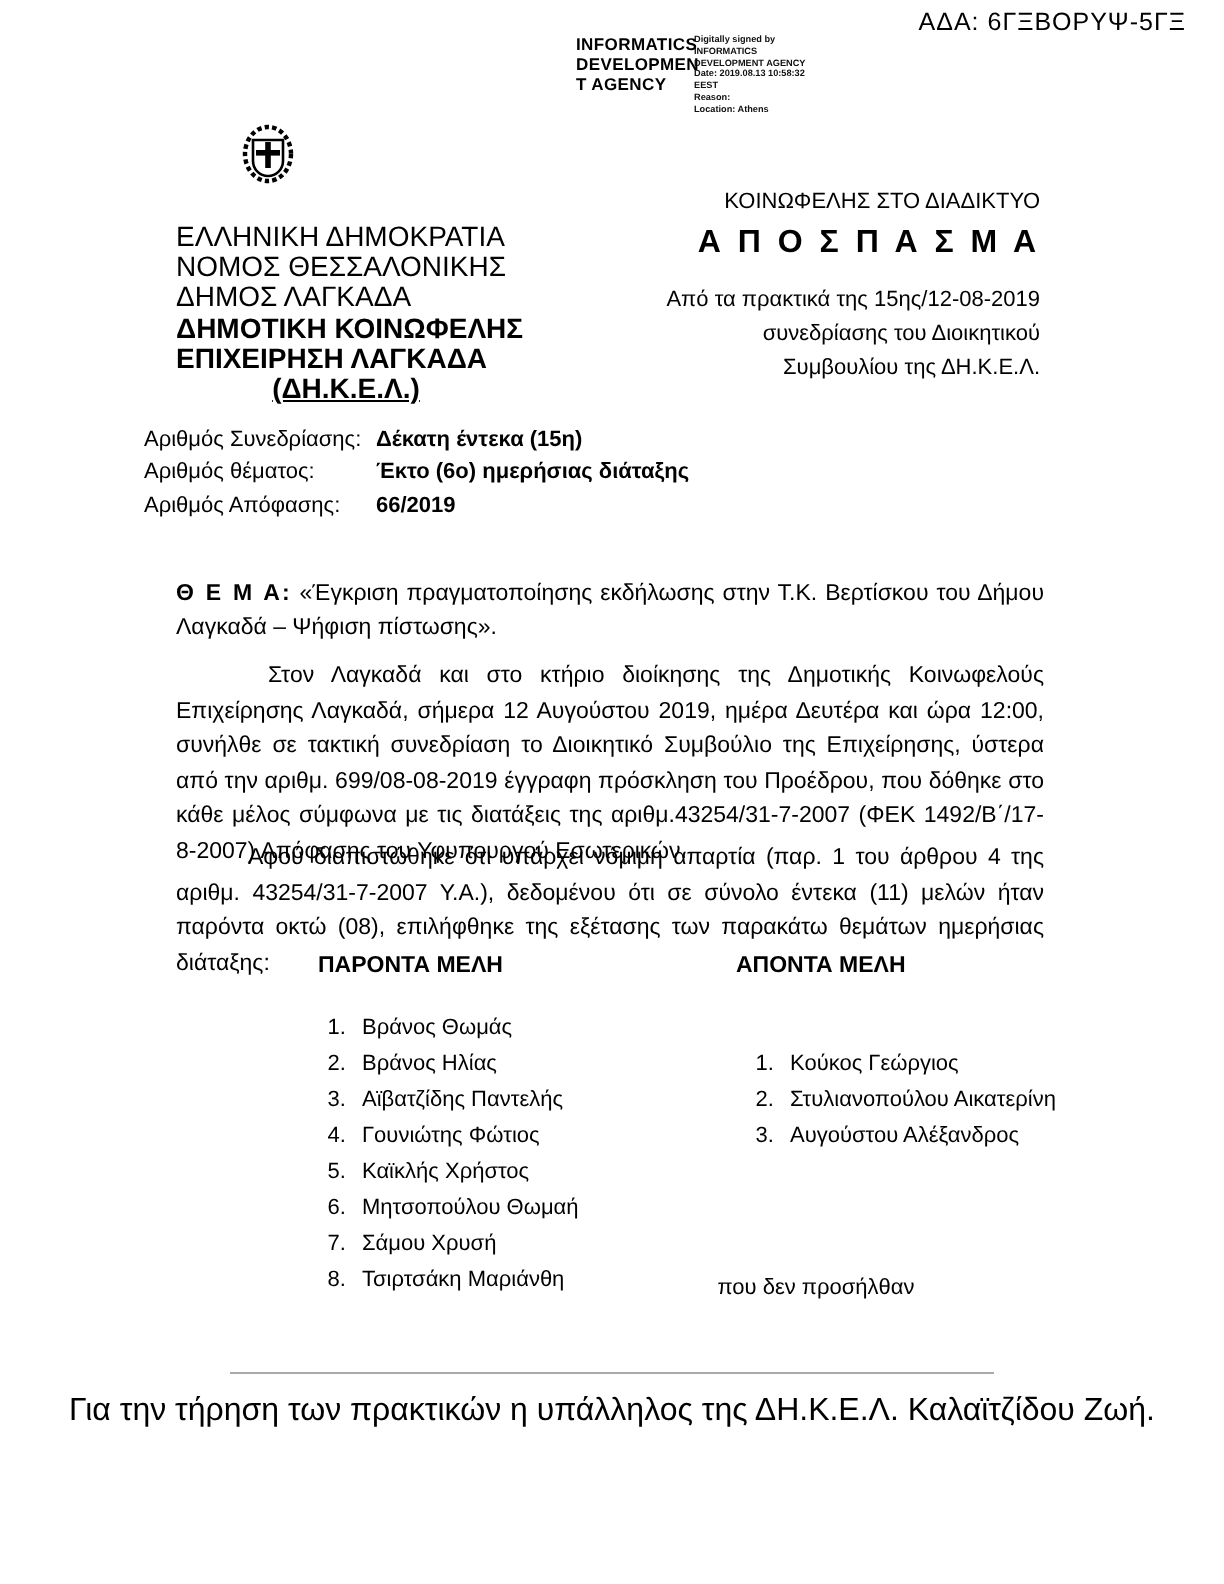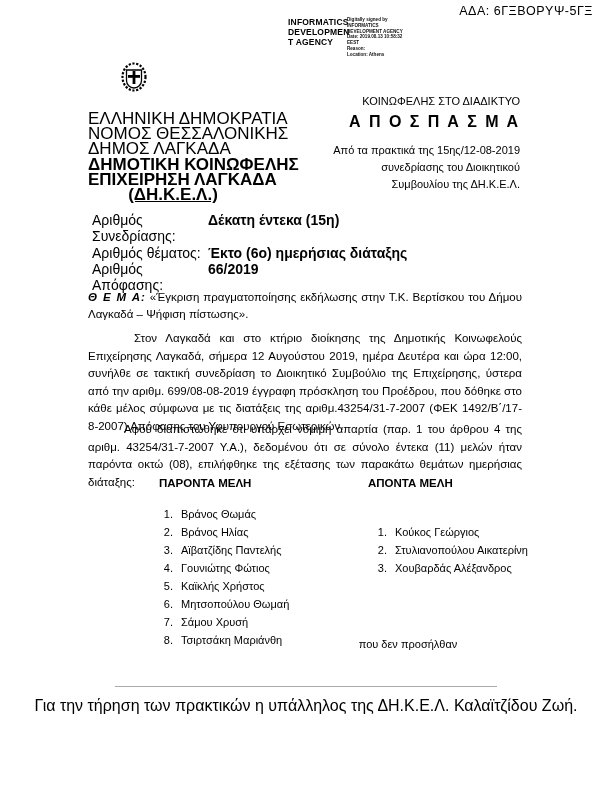--- a/index.html
+++ b/index.html
@@ -19,43 +19,43 @@
     position: absolute; left: 288px; top: 17px; width: 58px;
     font-size: 8.5px; font-weight: bold; line-height: 10px; letter-spacing: 0.2px;
   }
   .sig-details {
     position: absolute; left: 347px; top: 17px; width: 105px;
     font-size: 4.6px; font-weight: bold; line-height: 5.8px; color: #111;
   }
   .emblem { position: absolute; left: 120px; top: 61px; }
   .hdr-left {
     position: absolute; left: 88px; top: 111px; width: 182px;
-    font-size: 17px; line-height: 15.2px; white-space: nowrap;
+    font-size: 14px; line-height: 15.2px; white-space: nowrap;
   }
   .hdr-left .bold { font-weight: bold; }
   .hdr-left .abbr {
     font-weight: bold; text-decoration: underline; text-align: center; width: 170px;
   }
   .hdr-right {
     position: absolute; right: 92px; top: 95px; text-align: right;
     font-size: 11px; line-height: 13px;
   }
   .hdr-right .doc-type {
     font-weight: bold; font-size: 16px; letter-spacing: 2px; margin-top: 7px;
   }
   .hdr-right .pract { margin-top: 14px; line-height: 17px; }
-  .meta { position: absolute; left: 92px; top: 212px; font-size: 14px; }
+  .meta { position: absolute; left: 72px; top: 212px; font-size: 11px; }
   .meta .row { display: flex; line-height: 16.3px; }
   .meta .label { width: 116px; flex: none; }
   .meta .value { font-weight: bold; }
   .subject {
     position: absolute; left: 88px; top: 289px; width: 434px;
     font-size: 11.5px; line-height: 16.8px; text-align: justify;
   }
-  .subject .lbl { font-weight: bold; letter-spacing: 1px; font-style: italic; }
+  .subject .lbl { font-weight: bold; letter-spacing: 1px; }
   .para {
     position: absolute; left: 88px; width: 434px;
     font-size: 11.5px; line-height: 17.6px; text-align: justify;
   }
   .para1 { top: 330px; text-indent: 46px; }
   .para2 { top: 421px; text-indent: 36px; }
   .att-header { position: absolute; font-size: 11.5px; font-weight: bold; }
   .att-header.present { left: 159px; top: 477px; }
   .att-header.absent  { left: 368px; top: 477px; }
   ol.members { margin: 0; font-size: 11px; }
@@ -157,21 +157,21 @@
       <li>Αϊβατζίδης Παντελής</li>
       <li>Γουνιώτης Φώτιος</li>
       <li>Καϊκλής Χρήστος</li>
       <li>Μητσοπούλου Θωμαή</li>
       <li>Σάμου Χρυσή</li>
       <li>Τσιρτσάκη Μαριάνθη</li>
     </ol>
   <ol class="members absent-list">
       <li>Κούκος Γεώργιος</li>
       <li>Στυλιανοπούλου Αικατερίνη</li>
-      <li>Χουβαρδάς Αλέξανδρος</li>
+      <li>Αυγούστου Αλέξανδρος</li>
     </ol>
 
   <div class="absent-note">
     <div>που δεν προσήλθαν</div>
   </div>
 
   <div class="divider"></div>
 
   <div class="footer">Για την τήρηση των πρακτικών η υπάλληλος της ΔΗ.Κ.Ε.Λ.  Καλαϊτζίδου Ζωή.</div>
 

